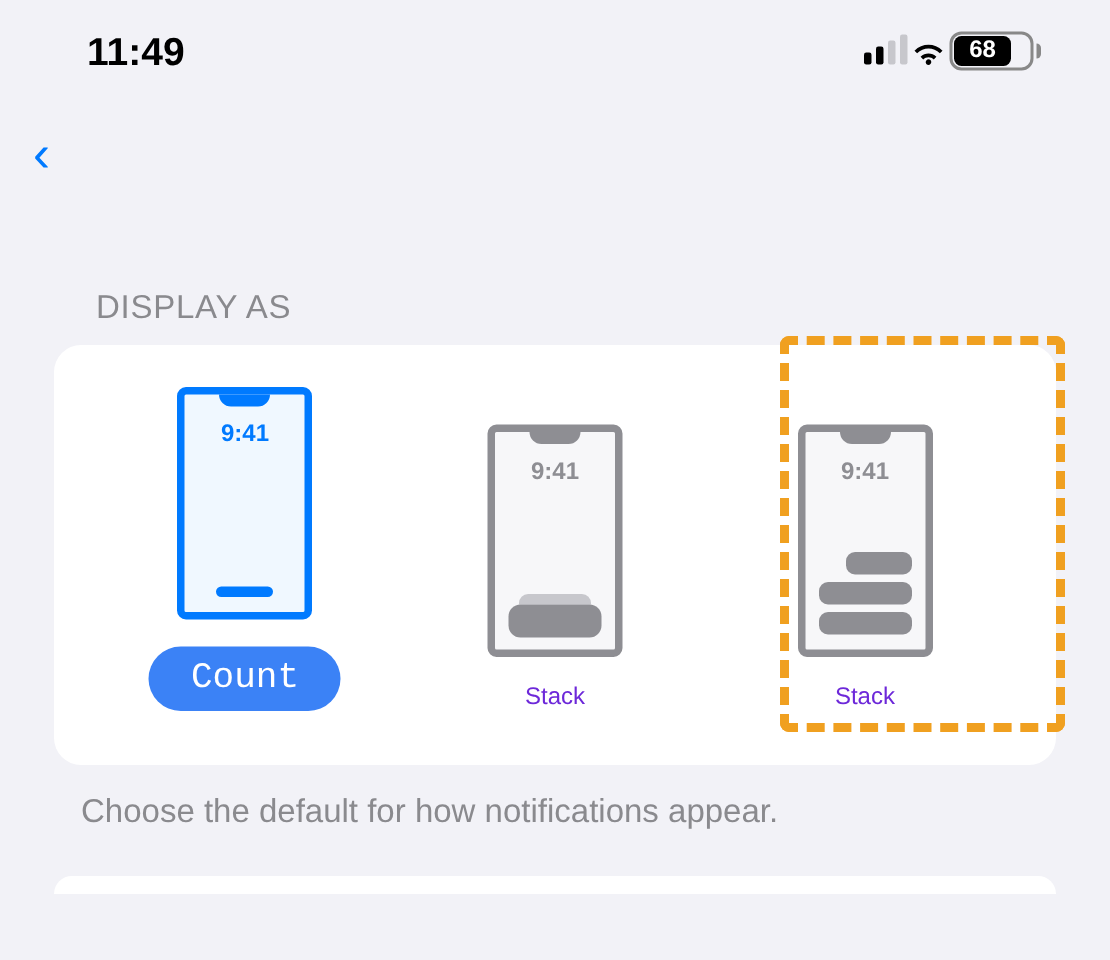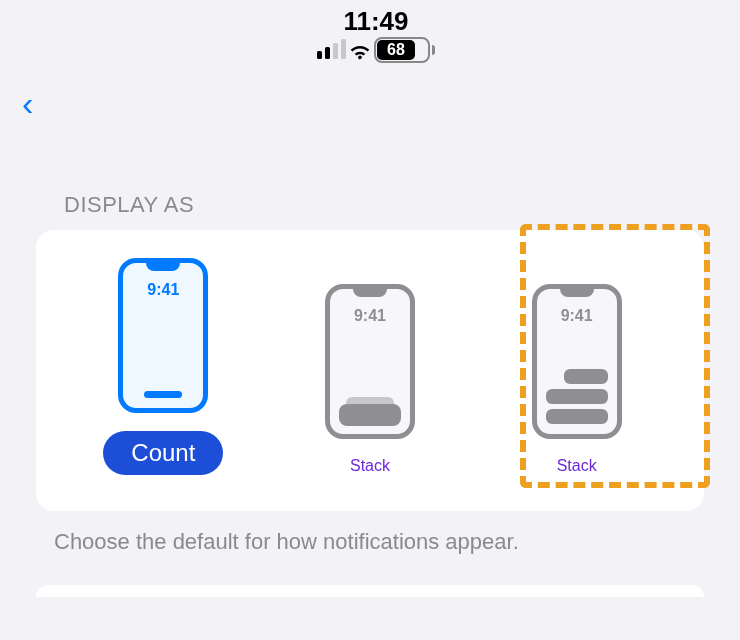--- a/index.html
+++ b/index.html
@@ -6,25 +6,24 @@
   body {
     width: 740px;
     height: 640px;
     background: #f2f2f7;
     font-family: -apple-system, "Helvetica Neue", Arial, sans-serif;
     color: #000;
     overflow: hidden;
   }
   .status-bar {
     display: flex;
-    justify-content: center;
+    justify-content: space-between;
     align-items: center;
     padding: 18px 46px 6px 58px;
     height: 56px;
-    flex-direction: column;
   }
   .status-time {
     font-size: 26px;
     font-weight: 600;
   }
   .status-right {
     display: flex;
     align-items: center;
     gap: 0;
   }
@@ -129,21 +128,21 @@
     align-items: center;
     gap: 18px;
     width: 180px;
     position: relative;
   }
 
   .phone {
     width: 90px;
     height: 155px;
     border: 5px solid #8e8e93;
-    border-radius: 18px;
+    border-radius: 6px;
     position: relative;
     background: #f7f7f9;
     display: flex;
     flex-direction: column;
     align-items: center;
     overflow: hidden;
   }
   .phone.selected {
     border-color: #007aff;
     background: #f0f8ff;
@@ -219,25 +218,26 @@
   .list-shape .r3 { width: 62px; }
   .list-shape { align-items: center; }
   .list-shape .r1 { align-self: flex-end; margin-right: 0; }
   .list-wrap { width:62px; }
 
   .opt-label {
     font-size: 16px;
     color: #6d28d9;
   }
   .opt-pill {
-    background: #1d4ed8;
+    background: #3b82f6;
     color: #fff;
     padding: 8px 28px;
     border-radius: 24px;
     font-size: 24px;
+    font-family: Liberation Mono, monospace;
   }
 
   .highlight {
     position: absolute;
     border: 6px dashed #f0a020;
     border-radius: 6px;
     pointer-events: none;
   }
 
   .footer-text {

